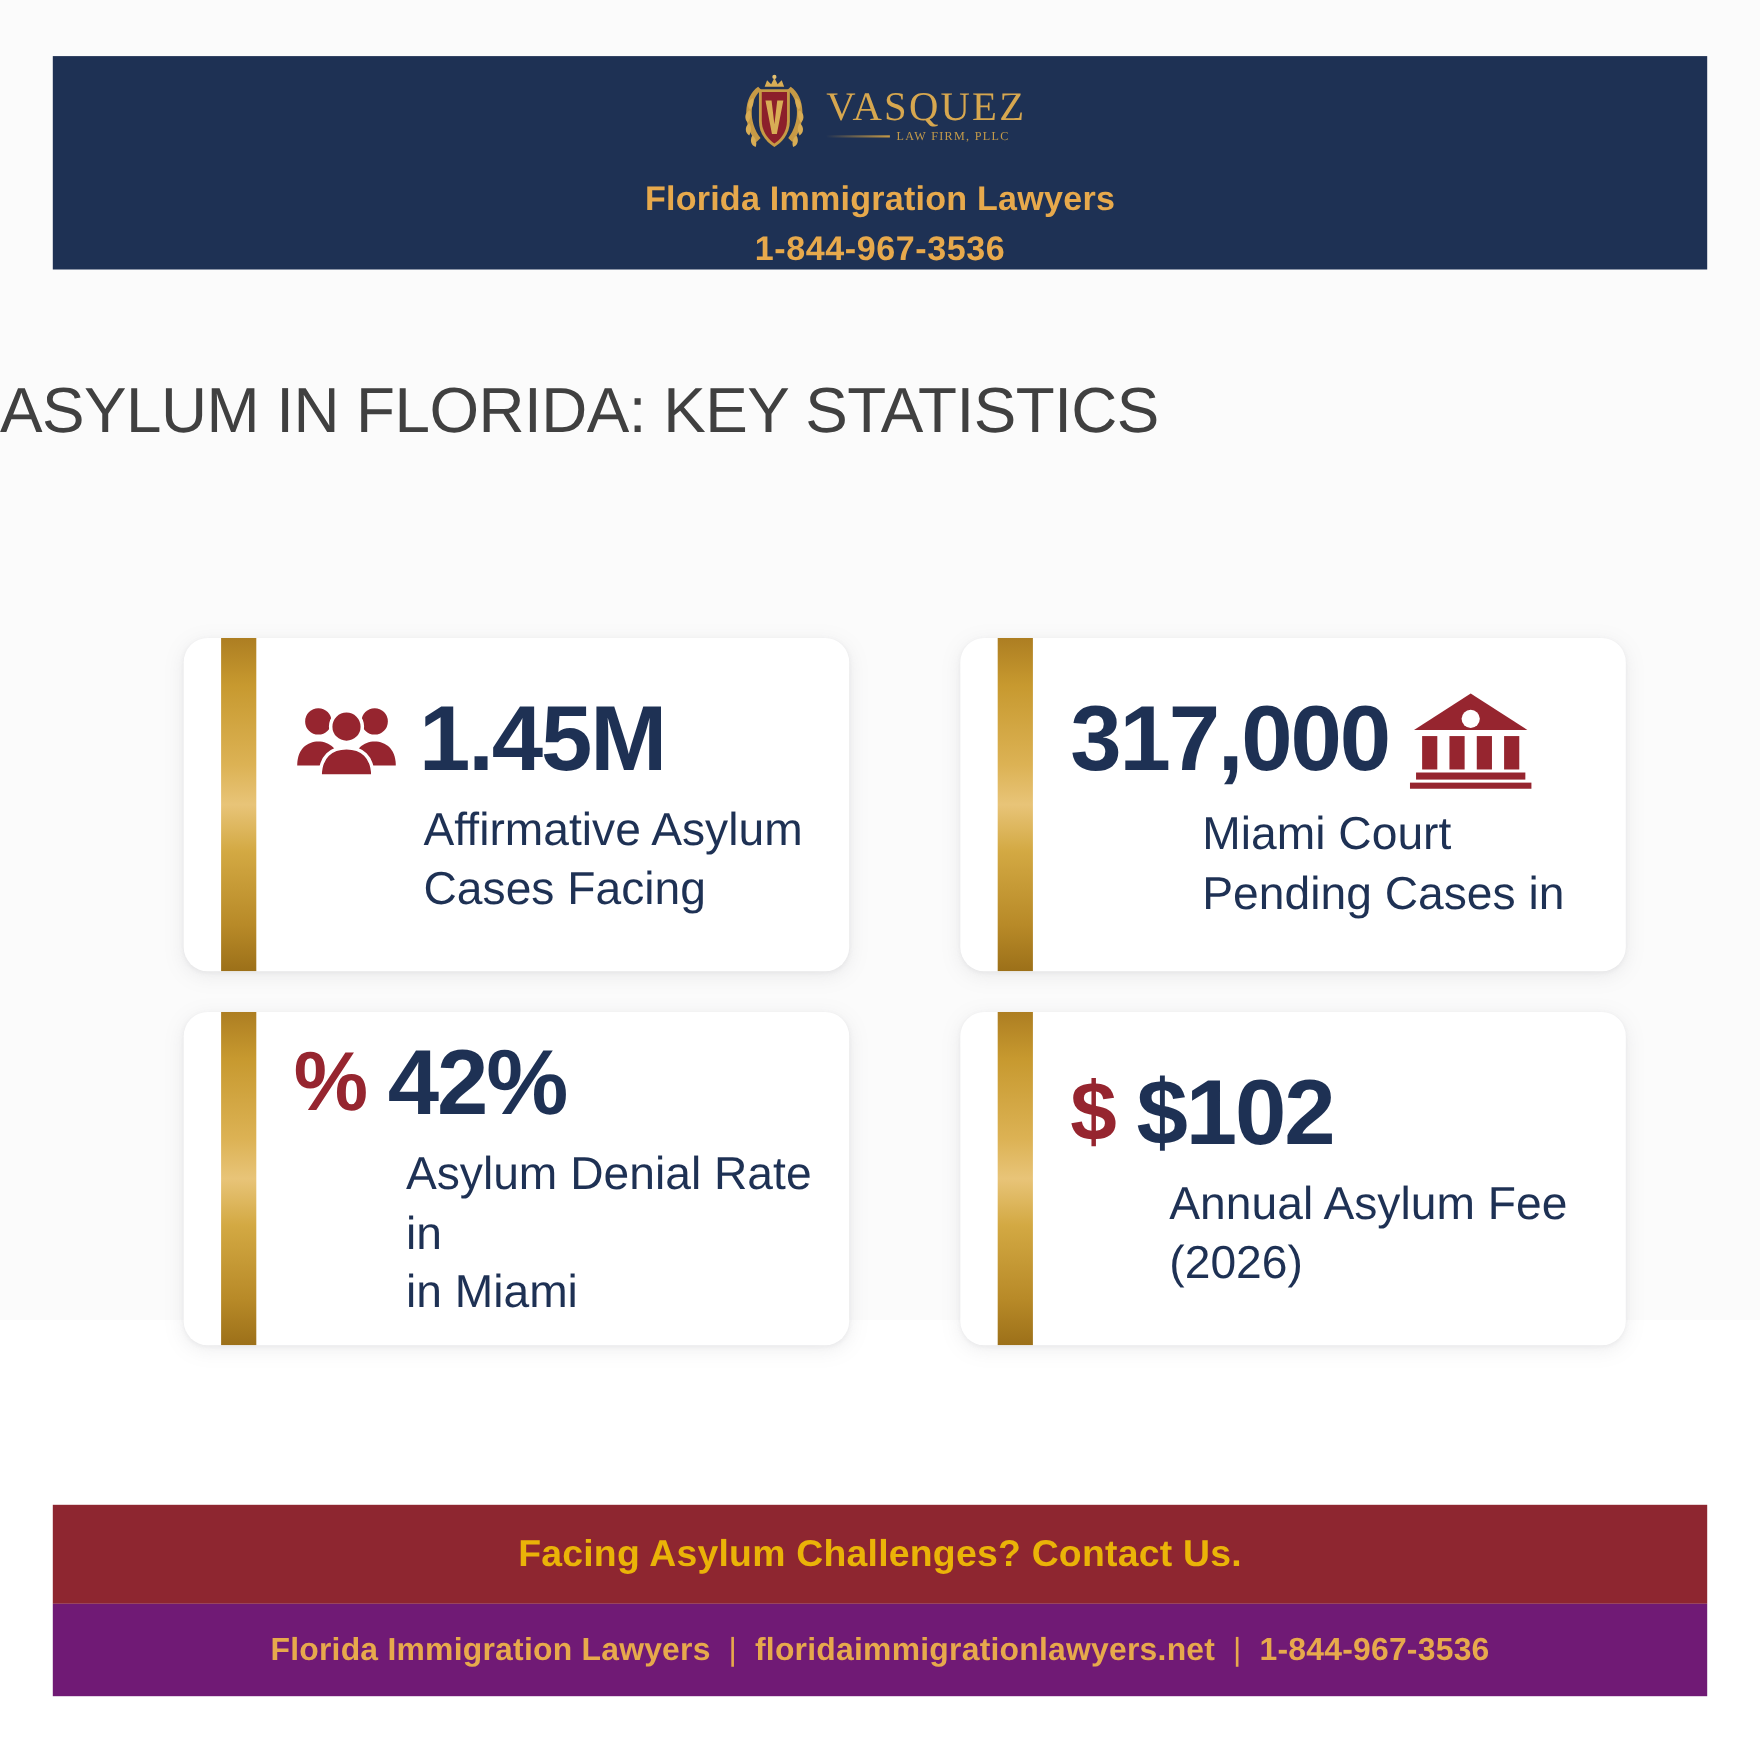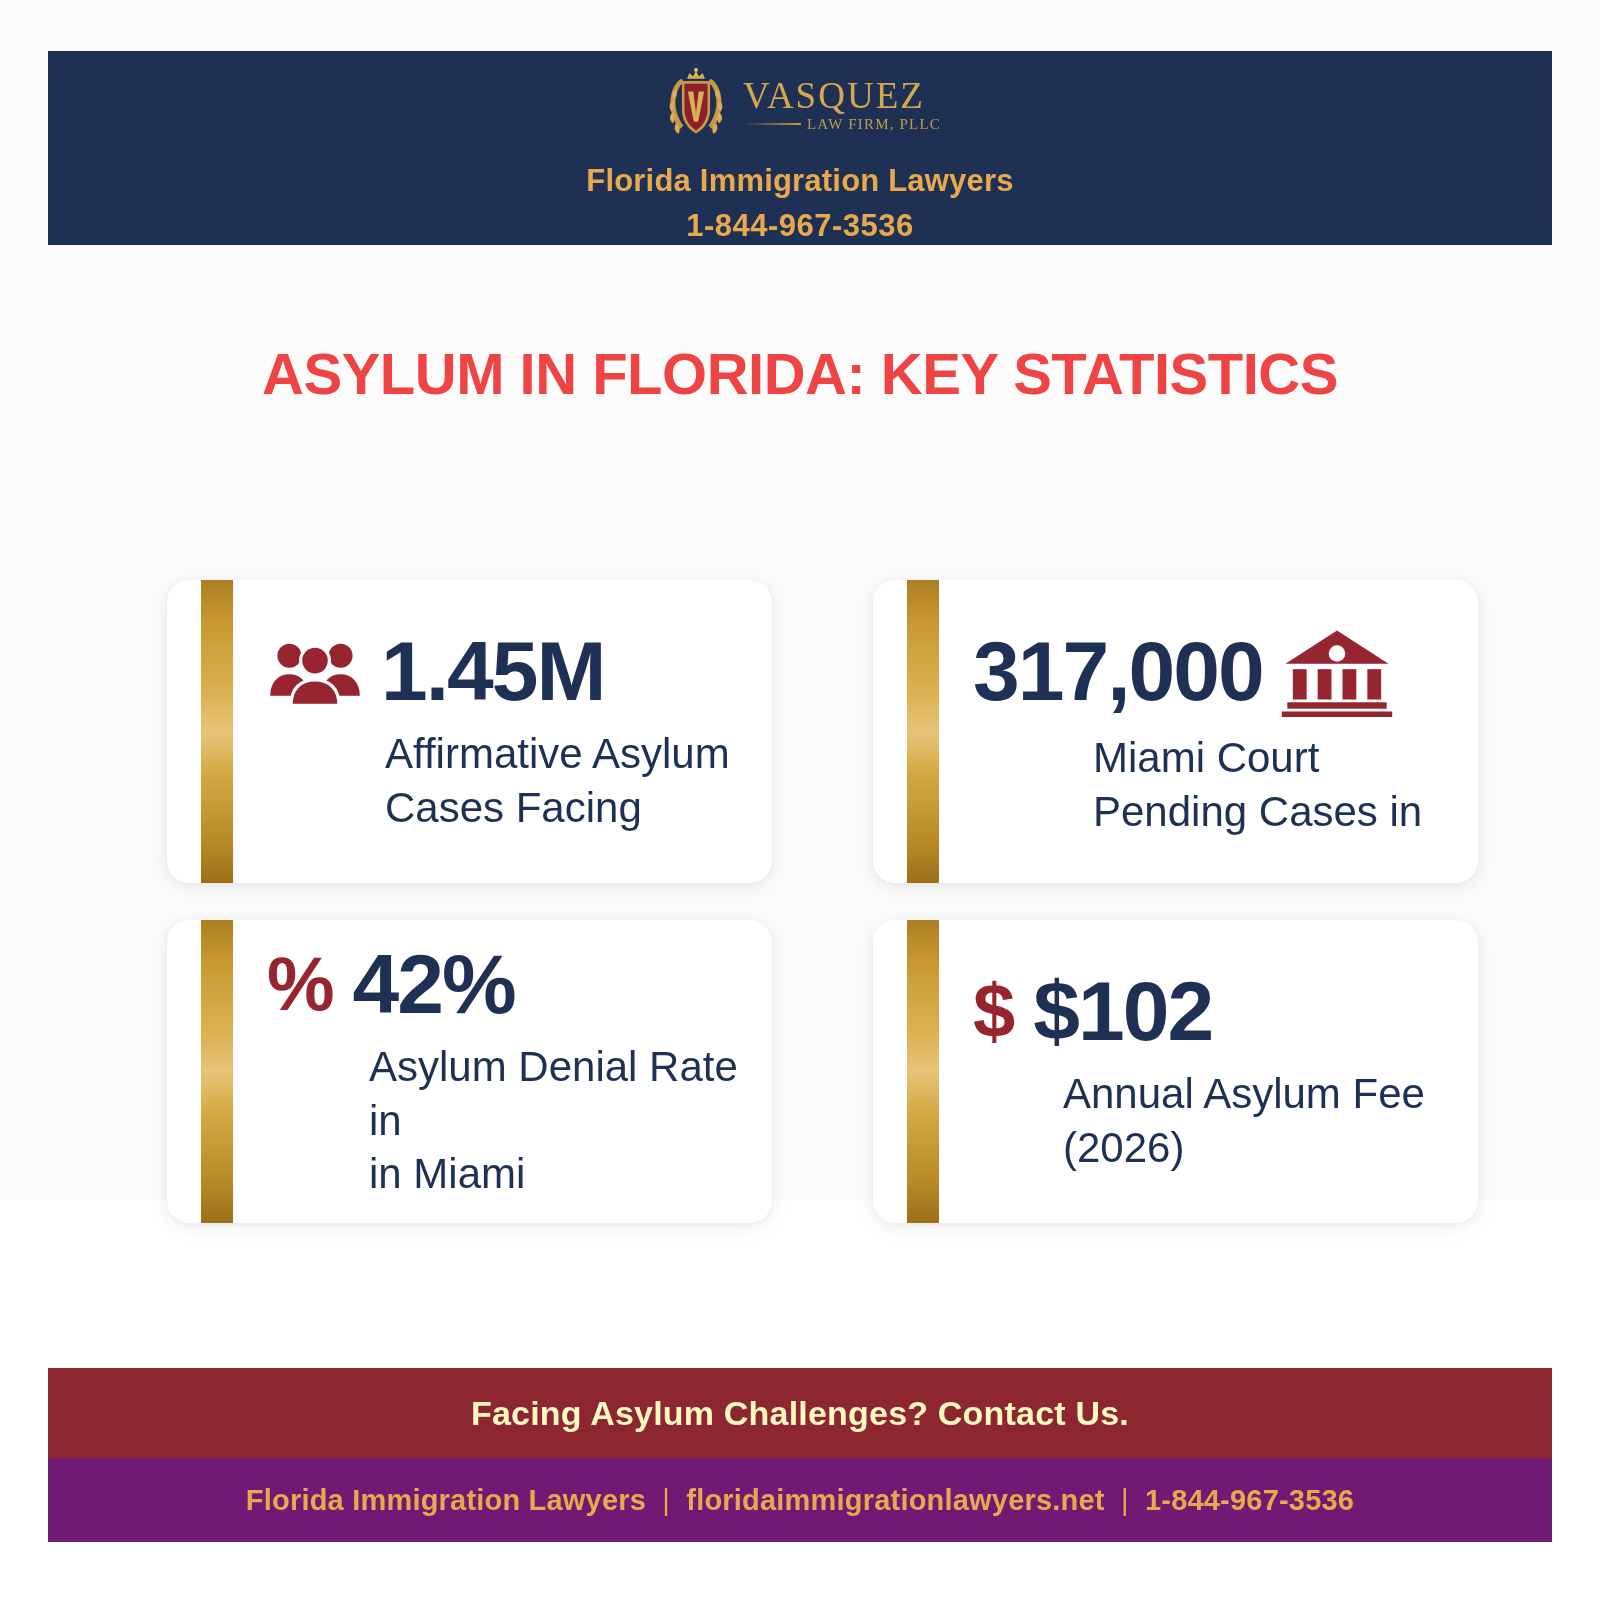--- a/index.html
+++ b/index.html
@@ -62,21 +62,21 @@
     gap: 6px;
     margin-top: 3px;
     width: 100%;
   }
   .wordmark-rule {
     height: 2px;
     width: 58px;
     background: linear-gradient(90deg, rgba(215,167,79,0) 0%, #c79a45 100%);
   }
   .wordmark-sub {
-    font-size: 15px;
+    font-size: 11px;
     letter-spacing: 1.2px;
     color: #c39a4a;
     font-family: "Liberation Serif", serif;
     white-space: nowrap;
   }
   .header-tagline {
     margin-top: 20px;
     font-size: 31px;
     font-weight: bold;
     color: #e7a94c;
@@ -89,24 +89,24 @@
     color: #e7a94c;
     letter-spacing: 0.5px;
   }
 
   
   .page-title {
     position: absolute;
     left: 0;
     top: 340px;
     width: 1600px;
-    text-align: center;
+    text-align: left;
     font-size: 58px;
-    font-weight: bold;
-    color: #ef4444;
+    font-weight: normal;
+    color: #404040;
     letter-spacing: -0.5px;
   }
 
   
   .cards {
     position: absolute;
     left: 124px;
     top: 580px;
     width: 1354px;
     display: grid;
@@ -184,21 +184,21 @@
     left: 48px;
     top: 1368px;
     width: 1504px;
     height: 90px;
     background: #8e2630;
     display: flex;
     align-items: center;
     justify-content: center;
   }
   .cta-text {
-    color: #fef9c3;
+    color: #eab308;
     font-size: 34px;
     font-weight: bold;
     letter-spacing: 0.2px;
   }
   .contact-bar {
     position: absolute;
     left: 48px;
     top: 1458px;
     width: 1504px;
     height: 84px;

